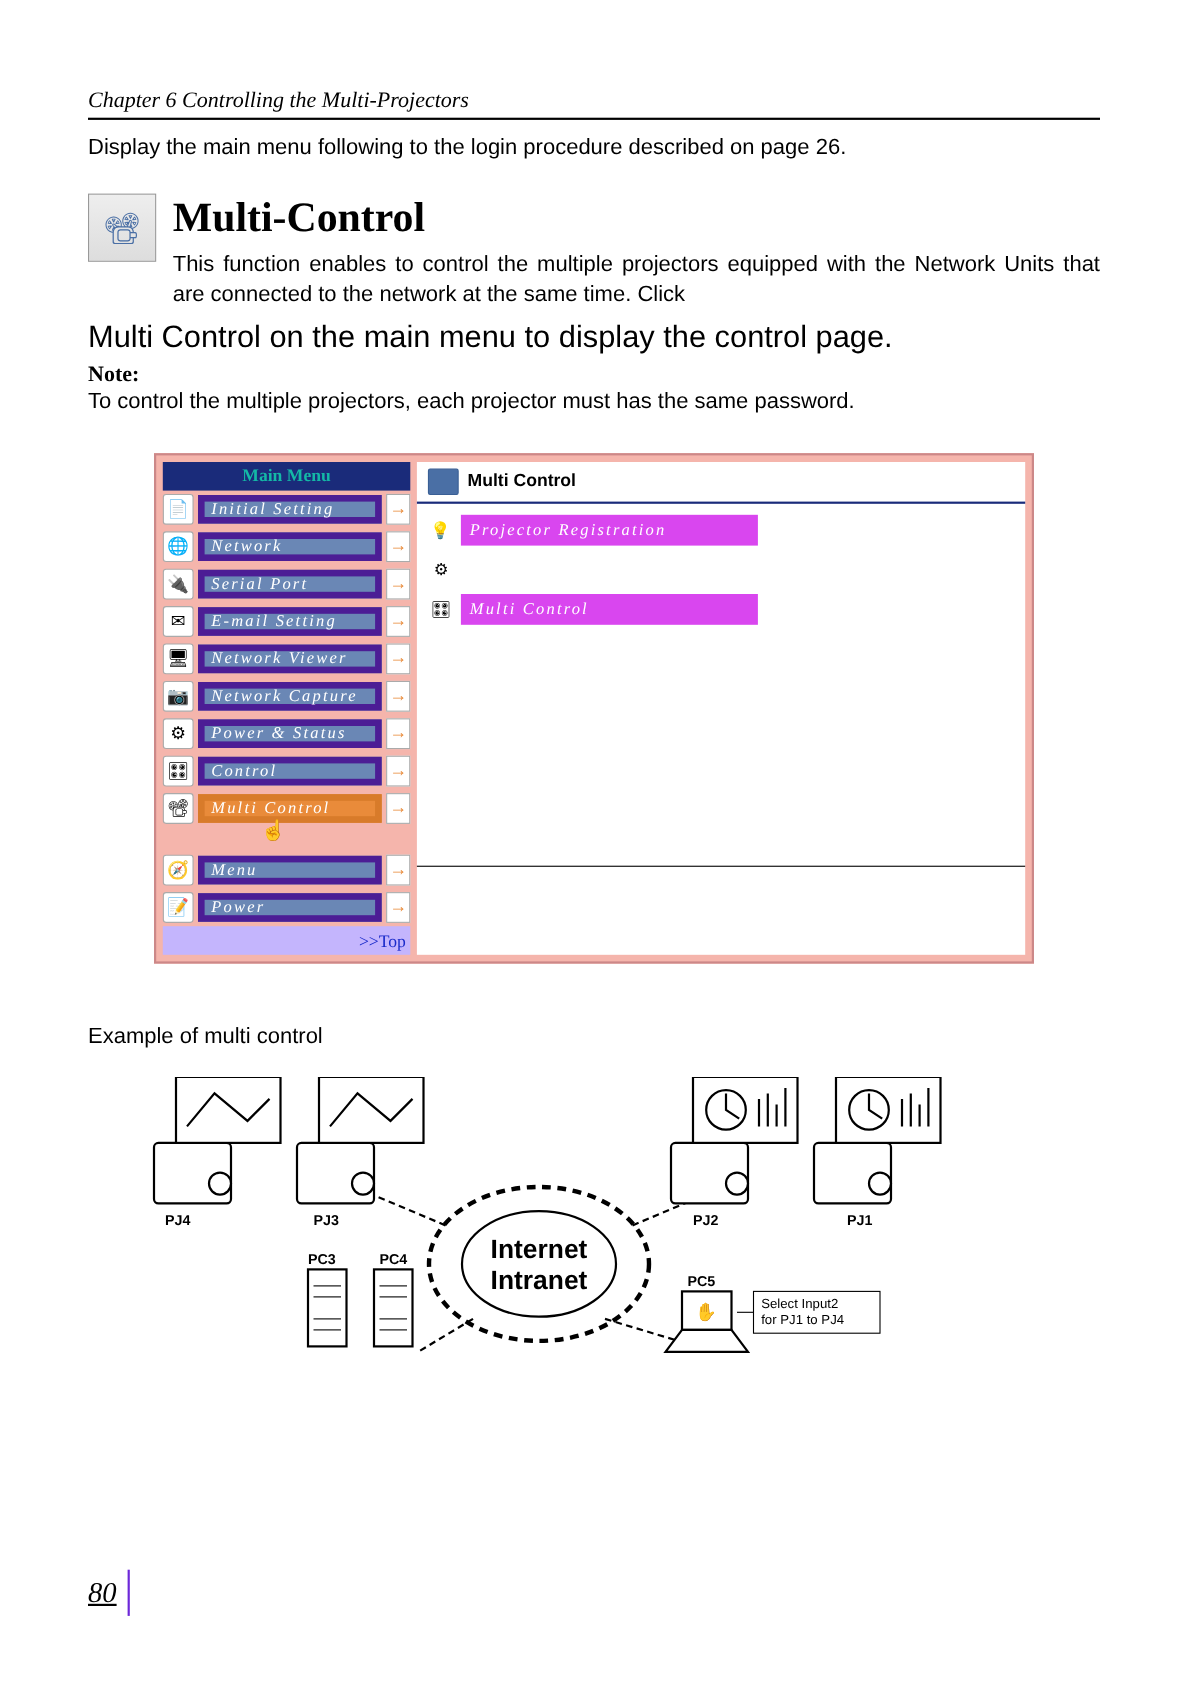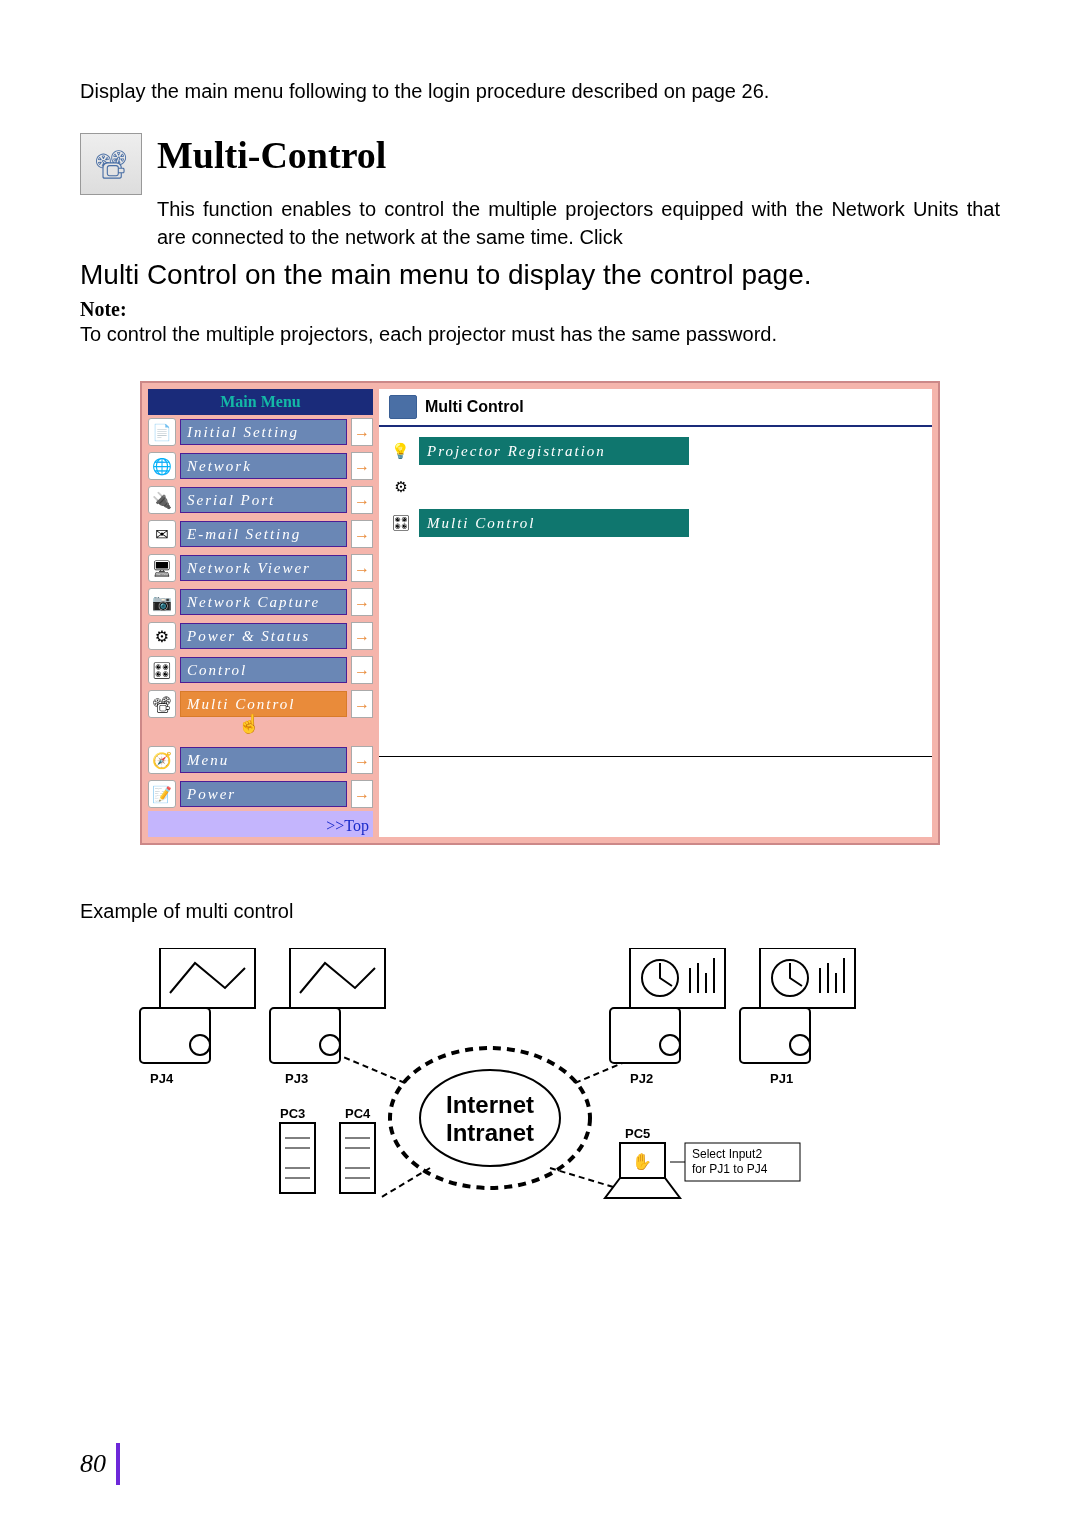--- a/index.html
+++ b/index.html
@@ -41,21 +41,21 @@
     display: flex;
     align-items: center;
     justify-content: center;
     font-size: 28px;
     color: #4a6fa5;
     flex-shrink: 0;
   }
   .section-title {
     font-family: Georgia, 'Times New Roman', serif;
     font-size: 38px;
-    margin: 0 0 18px 0;
+    margin: 0 0 6px 0;
   }
   .section-body {
     font-size: 20px;
     text-align: justify;
     line-height: 1.4;
   }
   .continued {
     font-size: 28px;
     margin-top: 4px;
     line-height: 1.4;
@@ -118,21 +118,21 @@
     height: 26px;
     background: #6a87b5;
     color: #fff;
     font-family: Georgia, serif;
     font-style: italic;
     font-size: 15px;
     letter-spacing: 2px;
     display: flex;
     align-items: center;
     padding-left: 6px;
-    border: 1px solid #4c1d95;
+    border: 6px solid #4c1d95;
     box-sizing: border-box;
   }
   .menu-item.highlight .menu-label {
     background: #e98b3a;
     border-color: #d87b2a;
   }
   .menu-arrow {
     width: 20px;
     height: 26px;
     background: #fff;
@@ -192,21 +192,21 @@
     border-radius: 4px;
     display: flex;
     align-items: center;
     justify-content: center;
     font-size: 15px;
     flex-shrink: 0;
   }
   .sub-label {
     flex: 1;
     height: 28px;
-    background: #0f766e;
+    background: #d946ef;
     color: #fff;
     font-family: Georgia, serif;
     font-style: italic;
     font-size: 15px;
     letter-spacing: 2px;
     display: flex;
     align-items: center;
     padding-left: 8px;
     box-sizing: border-box;
     max-width: 270px;
@@ -256,34 +256,36 @@
   }
   .diag-note {
     font-family: Arial, sans-serif;
     font-size: 12px;
   }
 
   
   .page-number {
     position: absolute;
     left: 80px;
-    bottom: 44px;
+    bottom: 60px;
     font-family: Georgia, 'Times New Roman', serif;
     font-style: italic;
     font-size: 26px;
-    border-right: 4px solid #6d28d9;
+    border-right: 2px solid #6d28d9;
     padding-right: 10px;
     line-height: 1.6;
+    text-decoration: underline;
   }
 </style>
 </head>
 <body>
 
 <div class="page">
 
+  <div class="chapter-header">Chapter 6 Controlling the Multi-Projectors</div>
 
   <div class="intro-text">Display the main menu following to the login procedure described on page 26.</div>
 
   <div class="section-block">
     <div class="section-icon">📽</div>
     <div style="flex:1">
       <h2 class="section-title">Multi-Control</h2>
       <div class="section-body">This function enables to control the multiple projectors equipped with the Network Units that are connected to the network at the same time. Click</div>
     </div>
   </div>

